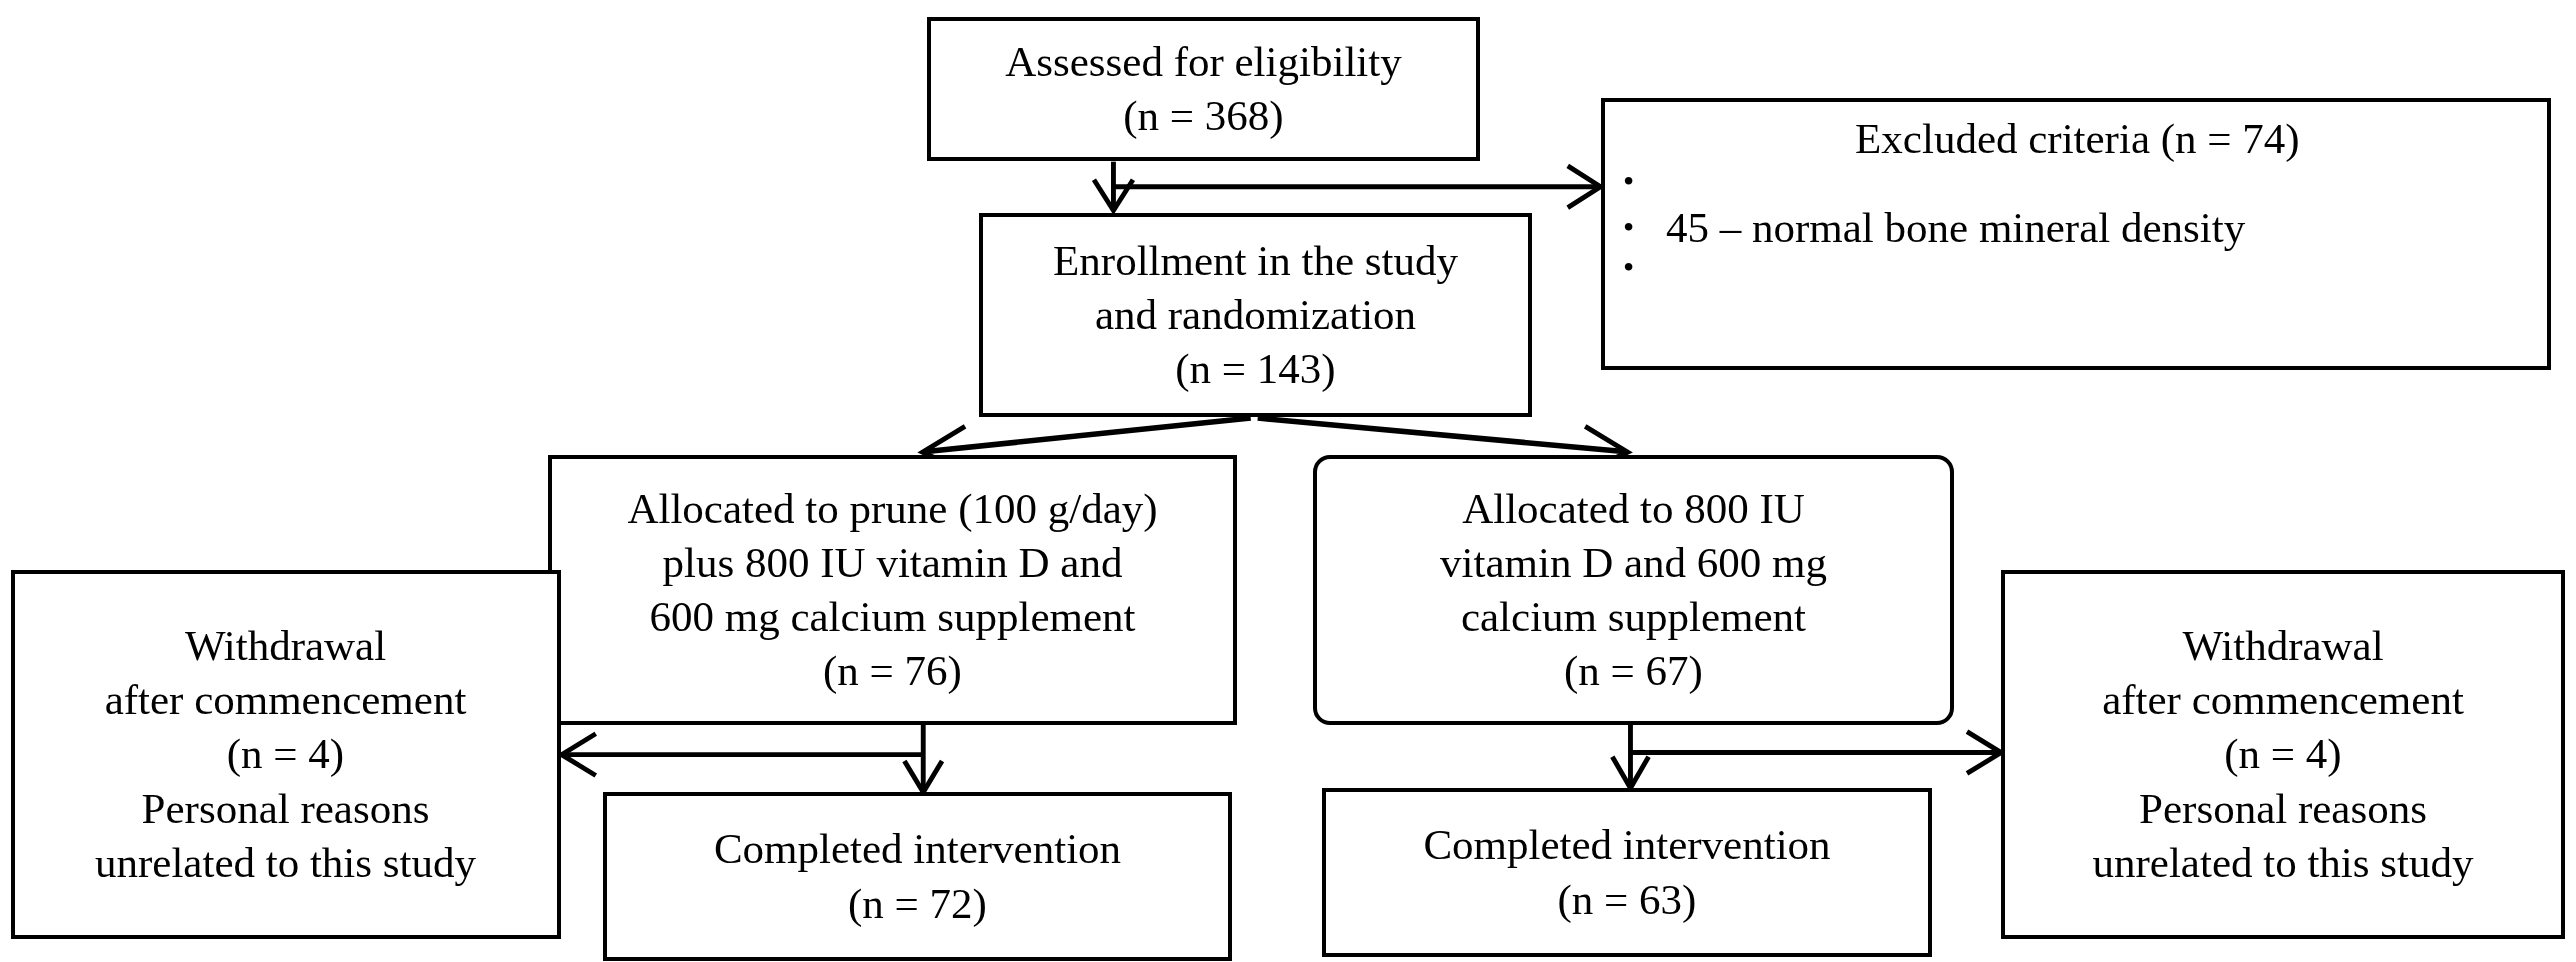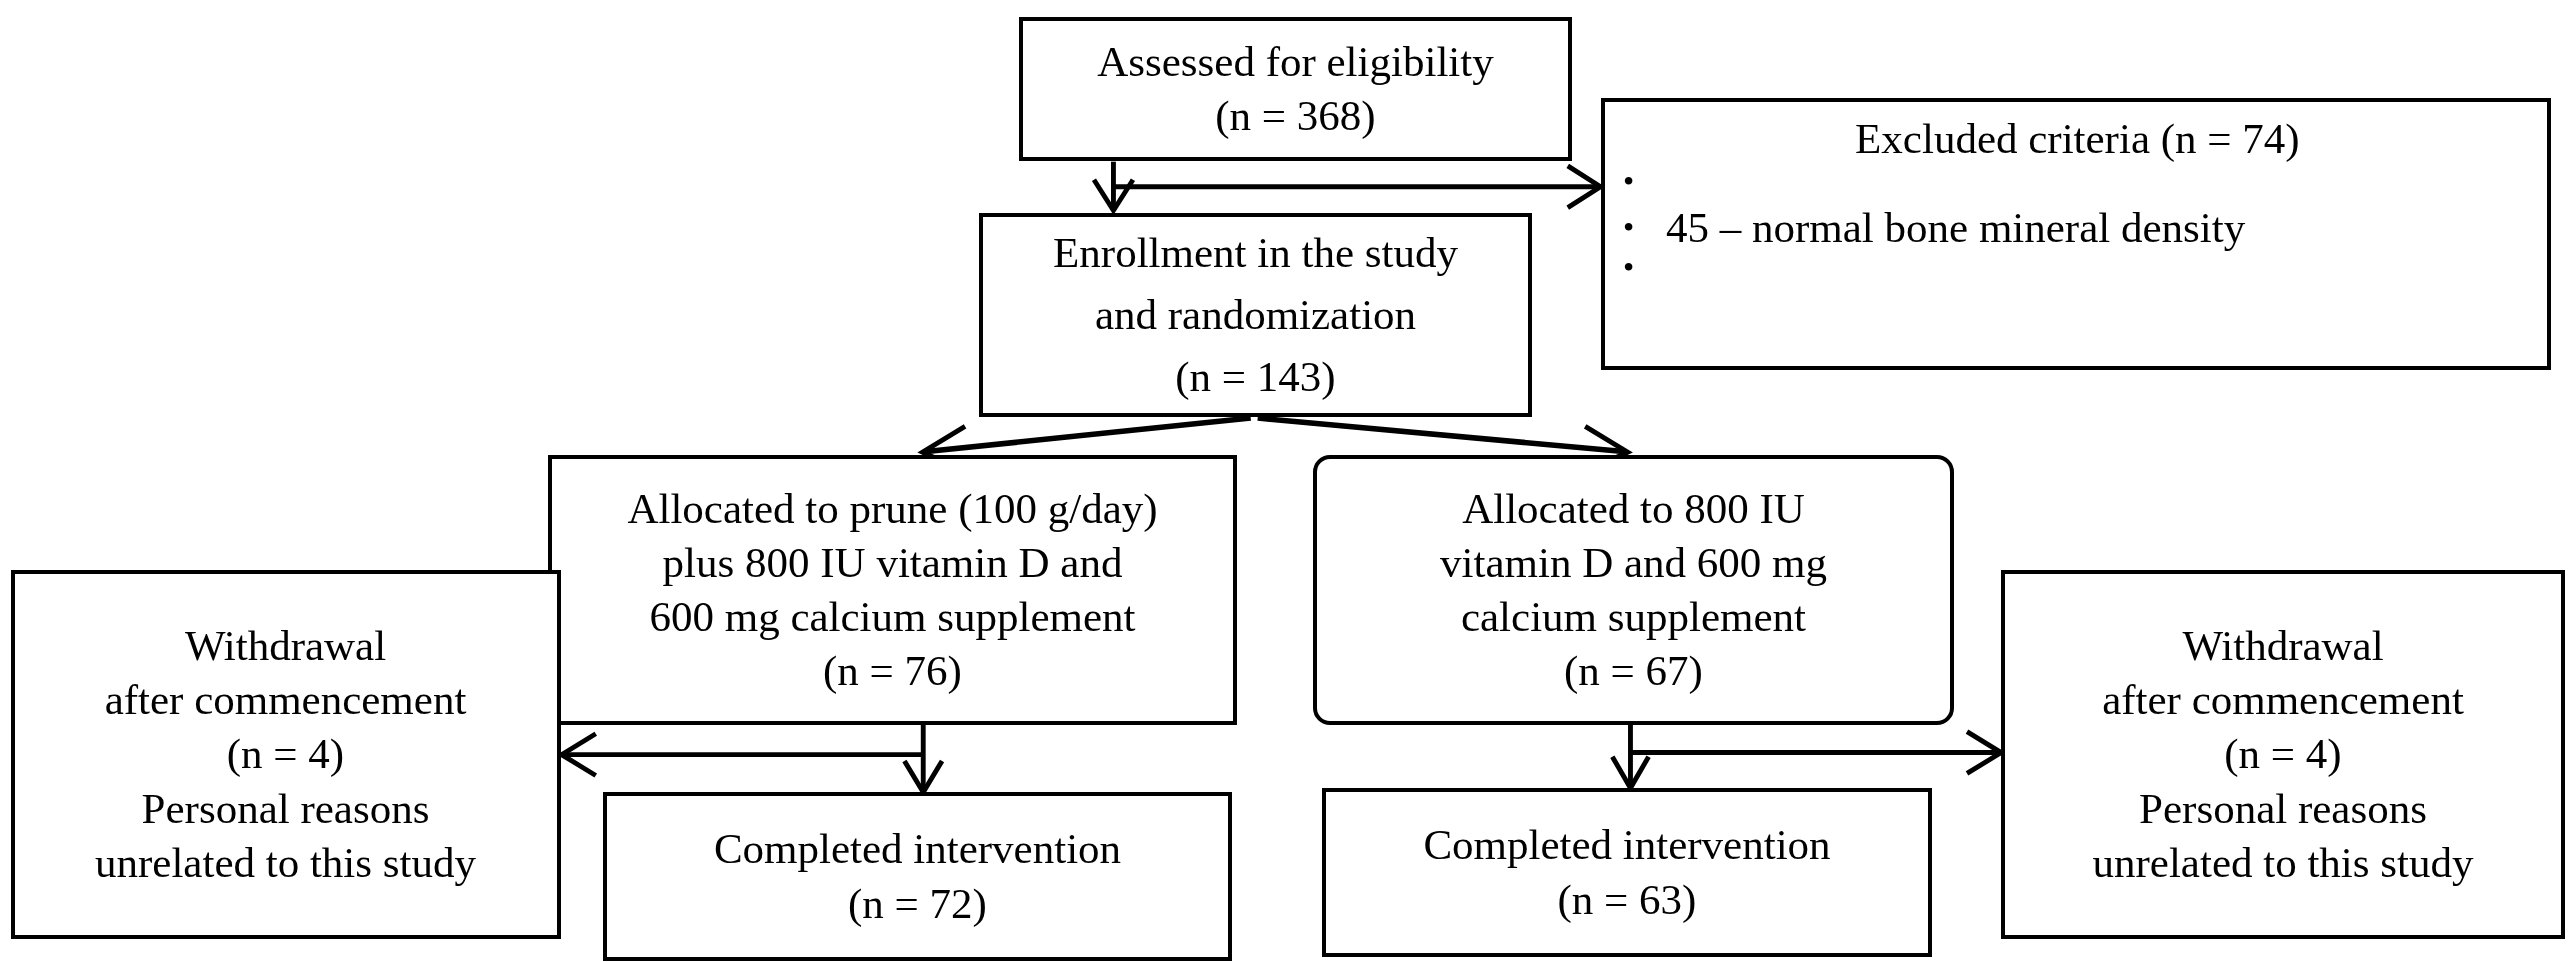--- a/index.html
+++ b/index.html
@@ -75,23 +75,23 @@
     text-align: left;
     font-size: 32px;
     line-height: 1;
     transform: translateY(-4.2px);
   }
   .bullets li .btxt {
     display: inline-block;
   }
 
   
-  #node-eligibility      { left: 1019px; top: 17.4px;   width: 553px;  height: 144px; }
+  #node-eligibility      { left: 927px; top: 17.4px;   width: 553px;  height: 144px; }
   #node-excluded         { left: 1601px; top: 98px;  width: 950px; height: 272px; }
-  #node-enrollment       { left: 979px; top: 213px;  width: 553px;  height: 204px; gap: 8px; }
+  #node-enrollment       { left: 979px; top: 213px;  width: 553px;  height: 204px; }
   #node-alloc-prune      { left: 548px;  top: 455px;  width: 689px;  height: 270px; }
   #node-alloc-control    { left: 1313px; top: 455px;  width: 641px;  height: 270px; border-radius: 17px; }
   #node-withdraw-left    { left: 10.5px;   top: 570px;  width: 550px;  height: 369px; }
   #node-withdraw-right   { left: 2001px; top: 570px;  width: 564px;  height: 369px; }
   #node-completed-left   { left: 603px;  top: 792px; width: 629px;  height: 169px; }
   #node-completed-right  { left: 1322px; top: 788px; width: 610px;  height: 169px; }
 </style>
 </head>
 <body>
 

